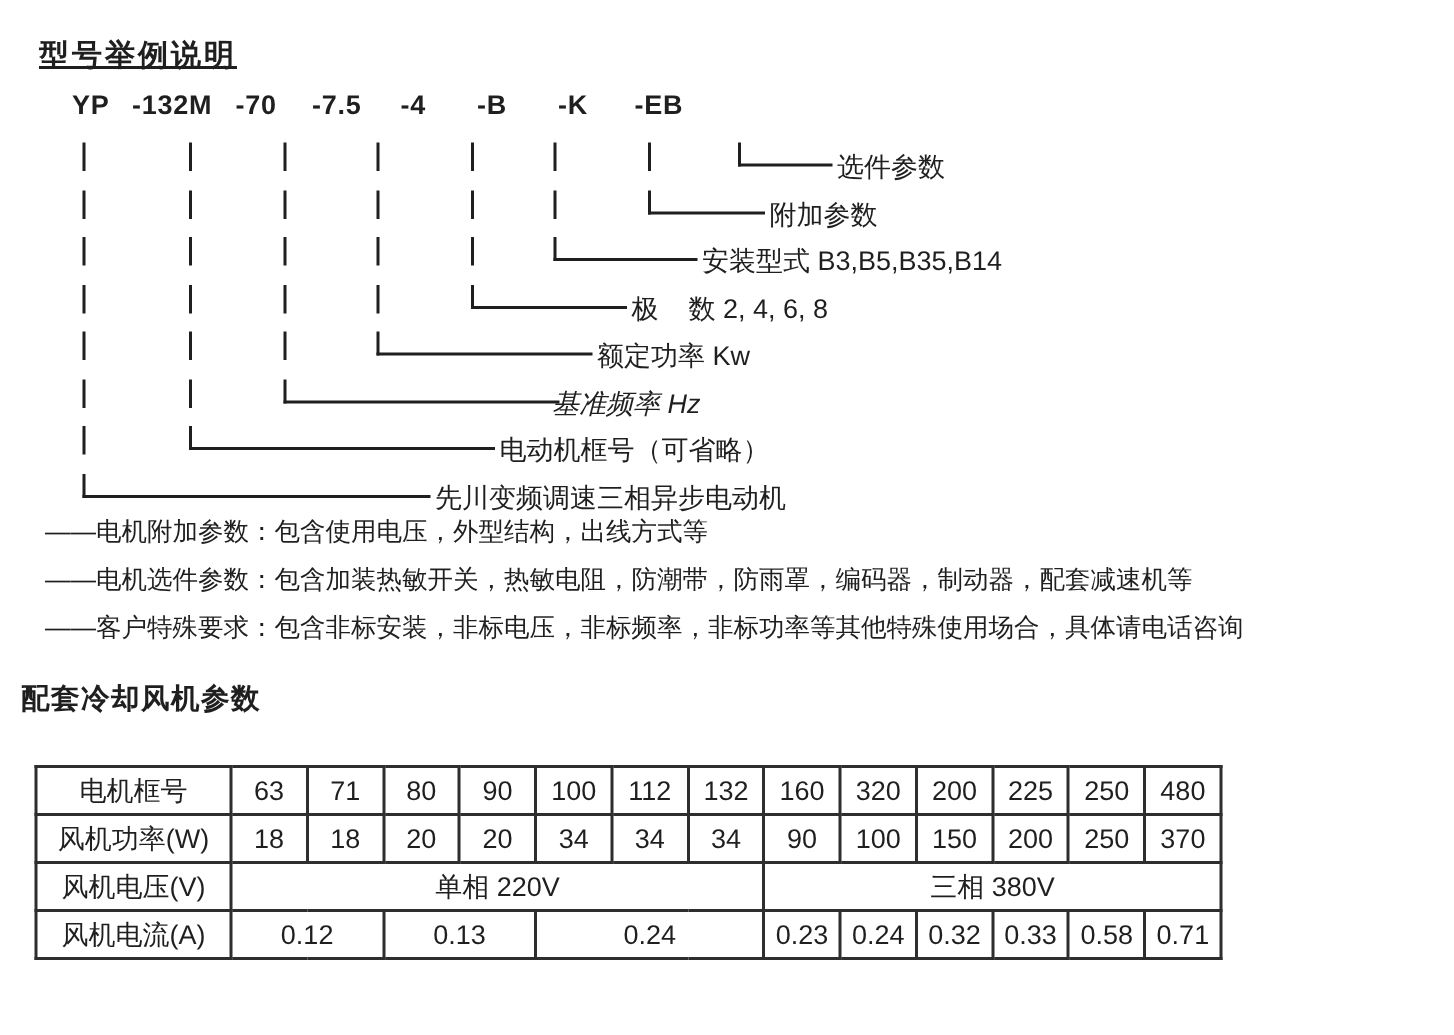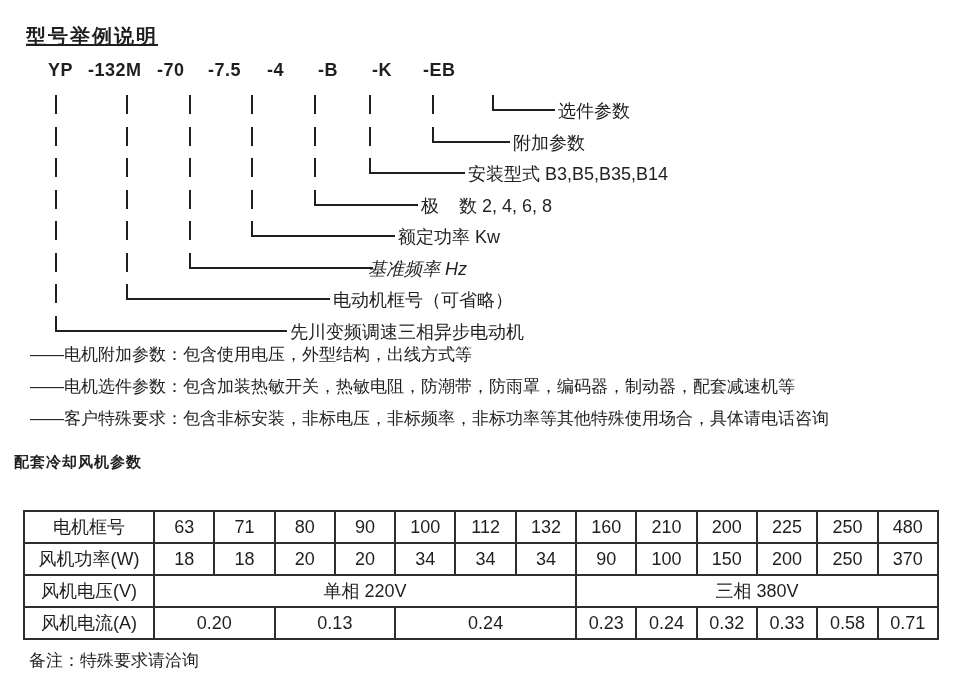--- a/index.html
+++ b/index.html
@@ -7,42 +7,42 @@
   .page {
     position:relative; width:969px; height:690px; background:#ffffff;
     color:#1f1f1f; font-family:"Liberation Sans","DejaVu Sans",sans-serif;
     overflow:hidden;
   }
   .page-title {
     position:absolute; left:14px; top:11px; font-size:20px; font-weight:700;
     letter-spacing:2px; margin:12px;text-decoration:underline;
   }
   .section-heading {
-    position:absolute; left:14px; top:453px; font-size:15px; font-weight:700;
+    position:absolute; left:14px; top:453px; font-size:19px; font-weight:700;
     letter-spacing:1px; margin:0;text-align:right;
   }
   .code-line { position:absolute; left:0; top:60px; width:911px; height:26px; }
   .code-seg {
     position:absolute; top:0; font-size:18px; font-weight:600; letter-spacing:0.5px;
     white-space:pre;
   }
   .diagram-row { position:absolute; left:0; width:969px; height:26px; }
   .tree-bar { position:absolute; top:4px; width:2px; height:19px; background:#1f1f1f; }
   .tree-corner {
     position:absolute; top:4px; height:14px;
     border-left:2px solid #1f1f1f; border-bottom:2px solid #1f1f1f;
   }
   .diagram-label {
     position:absolute; top:9px; font-size:18px; line-height:22px; white-space:pre;
   }
   .note-line {
     position:absolute; left:14px; font-size:17px; line-height:20px; white-space:pre;margin-left:16px;
   }
   .fan-table {
-    position:absolute; left:23px; top:510px; width:916px;
+    position:absolute; left:23px; top:510px; width:792px;
     border-collapse:collapse; table-layout:fixed;
   }
   .fan-table td {
     border:2px solid #2e2e2e; text-align:center; vertical-align:middle;
     font-size:18px; height:30px; line-height:30px; padding:0; white-space:pre;
   }
   .footnote { position:absolute; left:29px; top:649px; font-size:17px; white-space:pre; }
 </style>
 </head>
 <body>
@@ -152,21 +152,21 @@
         <tr>
           <td>电机框号</td>
           <td>63</td>
           <td>71</td>
           <td>80</td>
           <td>90</td>
           <td>100</td>
           <td>112</td>
           <td>132</td>
           <td>160</td>
-          <td>210</td>
+          <td>320</td>
           <td>200</td>
           <td>225</td>
           <td>250</td>
           <td>480</td>
         </tr>
         <tr>
           <td>风机功率(W)</td>
           <td>18</td>
           <td>18</td>
           <td>20</td>
@@ -181,28 +181,27 @@
           <td>250</td>
           <td>370</td>
         </tr>
         <tr>
           <td>风机电压(V)</td>
           <td colspan="7">单相 220V</td>
           <td colspan="6">三相 380V</td>
         </tr>
         <tr>
           <td>风机电流(A)</td>
-          <td colspan="2">0.20</td>
+          <td colspan="2">0.12</td>
           <td colspan="2">0.13</td>
           <td colspan="3">0.24</td>
           <td>0.23</td>
           <td>0.24</td>
           <td>0.32</td>
           <td>0.33</td>
           <td>0.58</td>
           <td>0.71</td>
         </tr>
       </tbody>
   </table>
 
-  <div class="footnote">备注：特殊要求请洽询</div>
 
 </div>
 
 </body></html>

